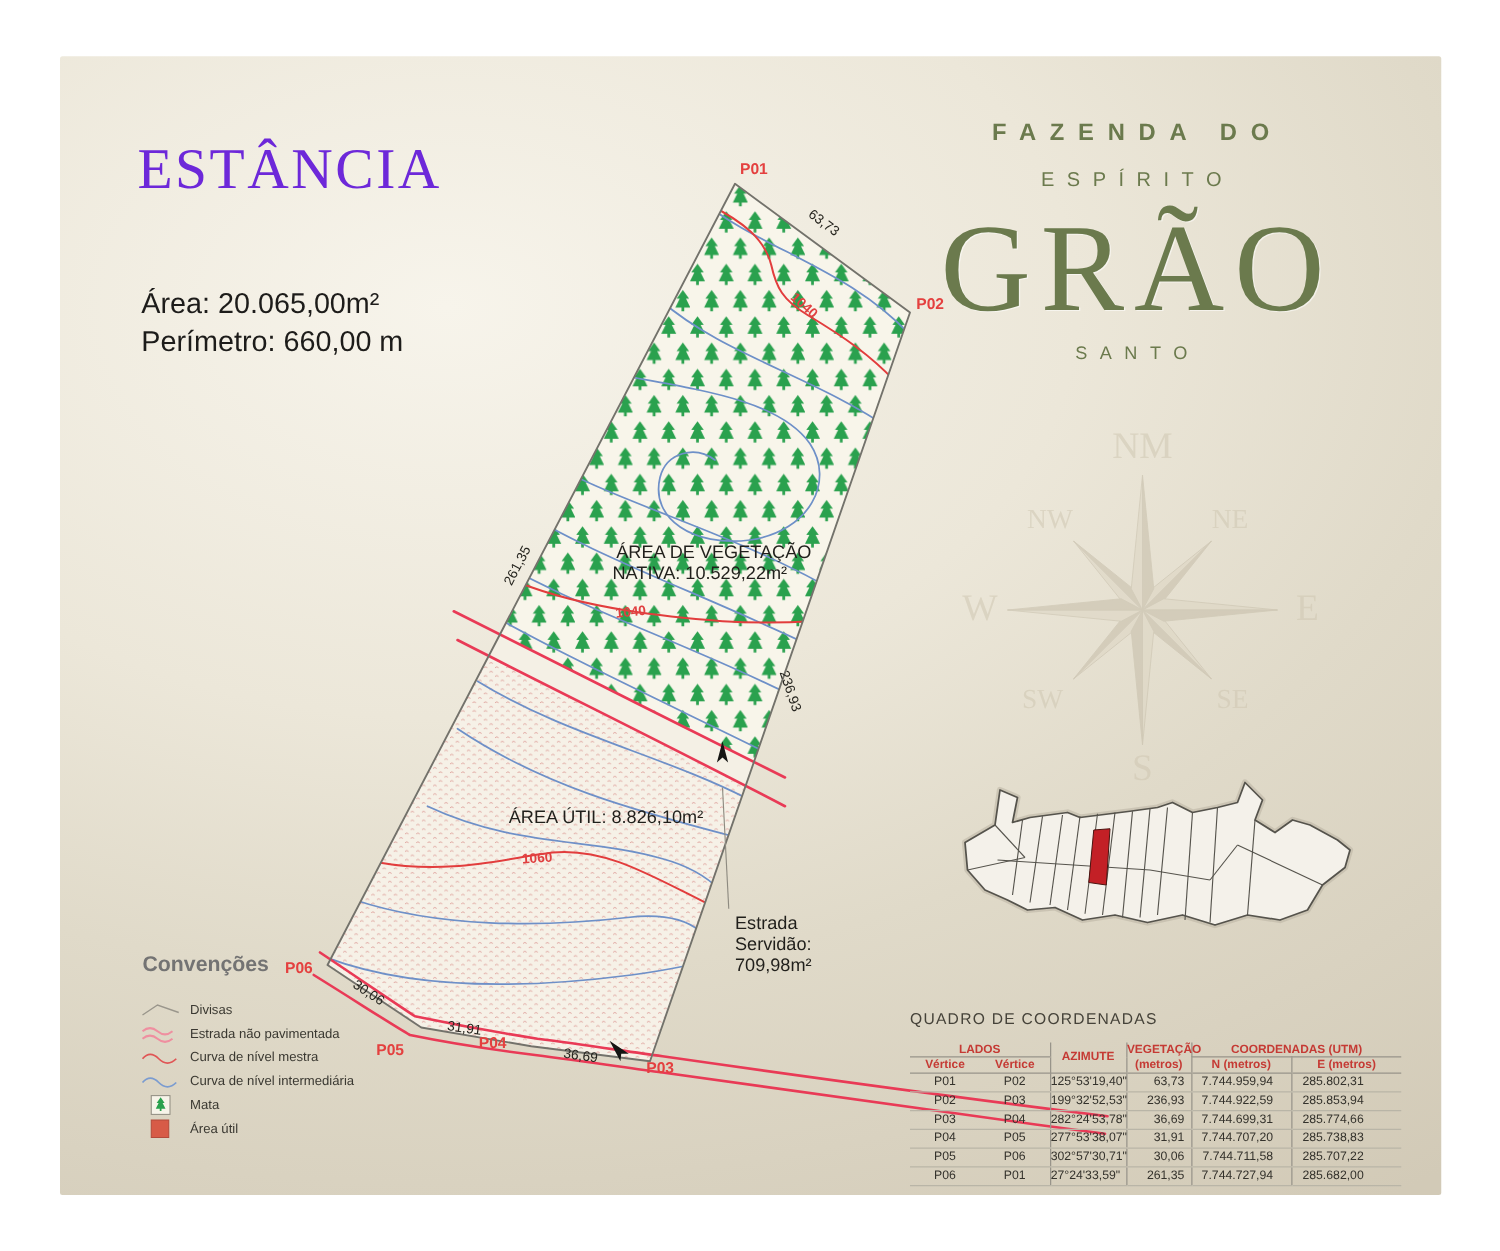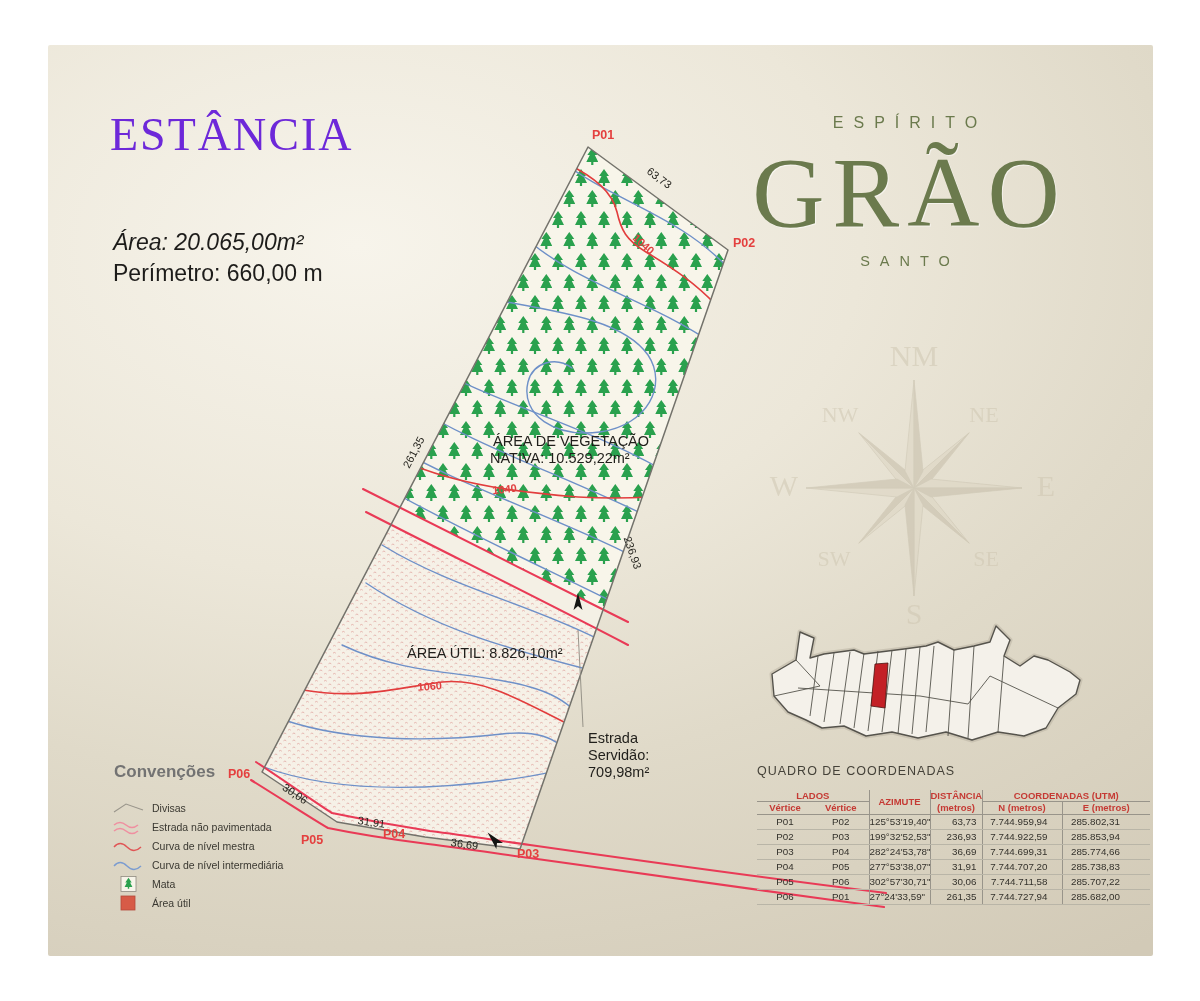--- a/index.html
+++ b/index.html
@@ -6,37 +6,37 @@
   #stage{position:relative;width:1200px;height:1001px;background:#ffffff;overflow:hidden;
          font-family:"Liberation Sans","DejaVu Sans",sans-serif;}
   #panel{position:absolute;left:48px;top:45px;width:1105px;height:911px;border-radius:2px;
          background:radial-gradient(120% 95% at 28% 22%, #f7f4eb 0%, #ece7d9 38%, #e0dac9 62%, #d2cab7 100%);}
   .abs{position:absolute;}
   
   #title-estancia{left:110px;top:108px;font-family:"Liberation Serif","DejaVu Serif",serif;
       font-size:46px;letter-spacing:2px;color:#6d28d9;font-weight:500;}
   #title-num{left:108px;top:148px;font-family:"Liberation Serif","DejaVu Serif",serif;
       font-size:78px;line-height:1;color:#5e6e4c;font-weight:500;}
-  #title-area{left:113px;top:229px;font-size:23px;color:#1d1c1a;font-style:italic;}
+  #title-area{left:113px;top:229px;font-size:23px;color:#1d1c1a;}
   #title-perim{left:113px;top:260px;font-size:23px;color:#1d1c1a;}
   
   #brand{left:740px;top:96px;width:340px;text-align:center;color:#6b7a4d;}
   #brand-top{font-size:19px;letter-spacing:11px;font-weight:bold;}
   #brand-name{font-family:"Liberation Serif","DejaVu Serif",serif;font-size:100px;line-height:1.05;
       letter-spacing:8px;margin-top:8px;font-weight:500;text-shadow:1px 1px 0 rgba(255,255,255,.55);}
   #brand-sub1{font-size:16px;letter-spacing:10px;margin-top:18px;}
   #brand-sub2{font-size:14.5px;letter-spacing:10px;margin-top:8px;}
   
   #legend{left:112px;top:762px;width:240px;color:#3a3831;}
   #legend h3{margin:0 0 16px 2px;font-size:17px;color:#737373;font-weight:bold;}
   .lg-item{display:flex;align-items:center;height:19px;text-align:center;}
   .lg-icon{width:34px;height:16px;flex:0 0 34px;margin-right:6px;}
   .lg-label{font-size:10.5px;}
   
-  #coord{left:728px;top:764px;width:394px;margin-left:29px;}
+  #coord{left:728px;top:808px;width:394px;}
   #coord-title{font-size:12.5px;letter-spacing:1px;color:#454239;margin:0 0 12px 0;font-weight:500;}
   table{border-collapse:collapse;table-layout:fixed;width:393px;font-size:9.8px;color:#34322c;}
   col.c1,col.c2{width:56px;}col.c3{width:61px;}col.c4{width:52px;}col.c5{width:80px;}col.c6{width:88px;}
   th{font-weight:bold;color:#c53a34;font-size:9.5px;padding:0;line-height:11px;}
   td{padding:0;height:14px;line-height:14px;border-bottom:1px solid #b9b5a7;}
   .grp{border-bottom:1px solid #98948a;}
   .h2c{border-bottom:1px solid #98948a;line-height:12px;}
   .vl{border-left:1px solid #98948a;}
   .ctr{text-align:center;}
   .rt3{text-align:right;padding-right:7px;}
@@ -195,20 +195,21 @@
       </g>
       <polygon points="117,48 130,47 127,92 113,90" fill="#c32026" stroke="#4a1410" stroke-width="0.8"></polygon>
     </g>
   </svg>
 
   <div id="title-estancia" class="abs">ESTÂNCIA</div>
   <div id="title-area" class="abs">Área: 20.065,00m²</div>
   <div id="title-perim" class="abs">Perímetro: 660,00 m</div>
 
   <div id="brand" class="abs">
+    <div id="brand-top">FAZENDA DO</div>
     <div id="brand-sub1">ESPÍRITO</div>
     <div id="brand-name">GRÃO</div>
     <div id="brand-sub2">SANTO</div>
   </div>
 
   <div id="legend" class="abs">
     <h3>Convenções</h3>
     <div class="lg-item">
       <svg class="lg-icon" viewBox="0 0 34 16">
         <path d="M2,12 L14,4 L31,10" stroke="#9a968c" stroke-width="1.1" fill="none"></path>
@@ -257,21 +258,21 @@
           <col class="c2">
           <col class="c3">
           <col class="c4">
           <col class="c5">
           <col class="c6">
         </colgroup>
       <thead>
         <tr>
           <th colspan="2" class="grp">LADOS</th>
           <th rowspan="2" class="vl h2c">AZIMUTE</th>
-          <th class="vl">DISTÂNCIA</th>
+          <th class="vl">VEGETAÇÃO</th>
           <th colspan="2" class="vl grp">COORDENADAS (UTM)</th>
         </tr>
         <tr>
           <th class="h2c">Vértice</th>
           <th class="h2c">Vértice</th>
           <th class="vl h2c">(metros)</th>
           <th class="vl h2c">N (metros)</th>
           <th class="vl h2c">E (metros)</th>
         </tr>
       </thead>

